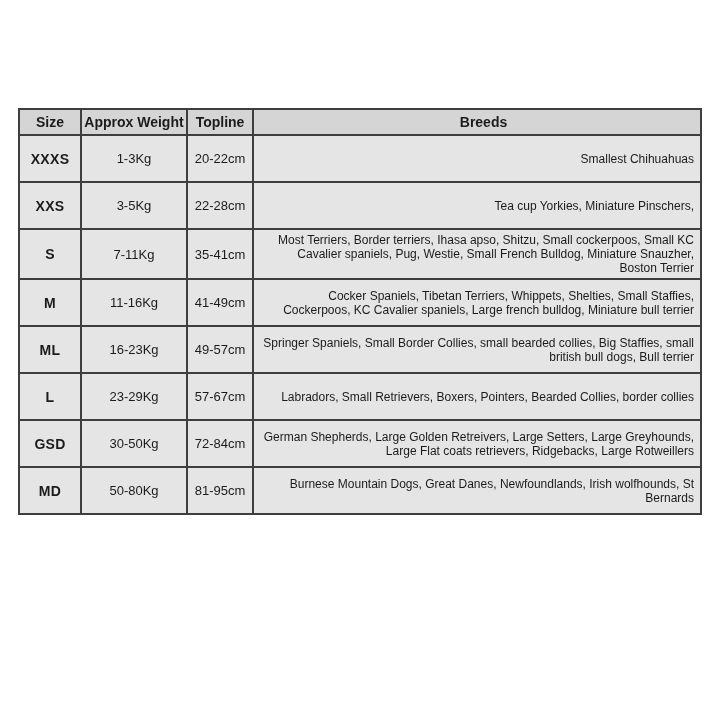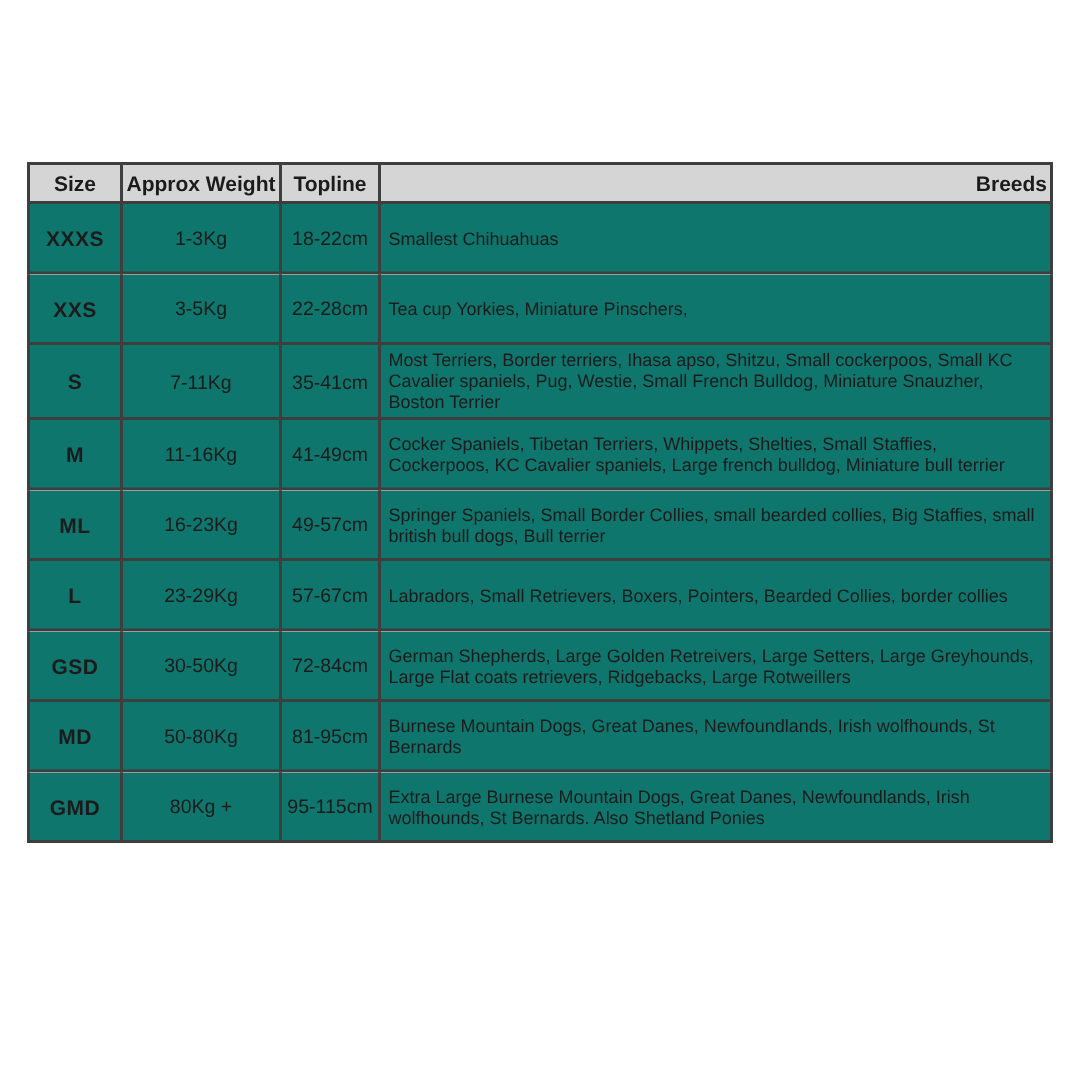--- a/index.html
+++ b/index.html
@@ -23,52 +23,52 @@
     border-radius: 31px;
   }
   table.size-chart {
     border-collapse: collapse;
     table-layout: fixed;
     width: 100%;
   }
   table.size-chart th,
   table.size-chart td {
     border: 2px solid #3e3e3e;
-    background: #0f766e;
+    background: #e5e5e5;
     vertical-align: middle;
     overflow: hidden;
   }
   table.size-chart th {
     background: #d5d5d5;
     font-size: 14px;
     font-weight: bold;
     height: 22px;
     text-align: center;
     padding: 1px 2px;
   }
   table.size-chart th.c-breeds {
-    text-align: right;
+    text-align: center;
     padding-left: 15px;
   }
   table.size-chart td {
     height: 39px;
   }
   td.c-size {
     text-align: center;
     font-weight: bold;
     font-size: 14px;
     letter-spacing: 0.3px;
   }
   td.c-weight,
   td.c-topline {
     text-align: center;
     font-size: 13px;
   }
   td.c-breeds {
-    text-align: left;
+    text-align: right;
     font-size: 12px;
     line-height: 14px;
     padding: 3px 6px 3px 5px;
   }
 </style>
 </head>
 <body>
 
 <div class="table-wrap">
   <table class="size-chart">
@@ -83,21 +83,21 @@
         <th class="c-size">Size</th>
         <th class="c-weight">Approx Weight</th>
         <th class="c-topline">Topline</th>
         <th class="c-breeds">Breeds</th>
       </tr>
     </thead>
     <tbody>
         <tr>
           <td class="c-size">XXXS</td>
           <td class="c-weight">1-3Kg</td>
-          <td class="c-topline">18-22cm</td>
+          <td class="c-topline">20-22cm</td>
           <td class="c-breeds">Smallest  Chihuahuas</td>
         </tr>
         <tr>
           <td class="c-size">XXS</td>
           <td class="c-weight">3-5Kg</td>
           <td class="c-topline">22-28cm</td>
           <td class="c-breeds">Tea cup Yorkies, Miniature Pinschers,</td>
         </tr>
         <tr>
           <td class="c-size">S</td>
@@ -128,21 +128,15 @@
           <td class="c-weight">30-50Kg</td>
           <td class="c-topline">72-84cm</td>
           <td class="c-breeds">German Shepherds, Large Golden Retreivers, Large Setters, Large Greyhounds, Large Flat coats retrievers, Ridgebacks, Large Rotweillers</td>
         </tr>
         <tr>
           <td class="c-size">MD</td>
           <td class="c-weight">50-80Kg</td>
           <td class="c-topline">81-95cm</td>
           <td class="c-breeds">Burnese Mountain Dogs, Great Danes, Newfoundlands, Irish wolfhounds, St Bernards</td>
         </tr>
-        <tr>
-          <td class="c-size">GMD</td>
-          <td class="c-weight">80Kg +</td>
-          <td class="c-topline">95-115cm</td>
-          <td class="c-breeds">Extra Large Burnese Mountain Dogs, Great Danes, Newfoundlands, Irish wolfhounds, St Bernards. Also Shetland Ponies</td>
-        </tr>
       </tbody>
   </table>
 </div>
 
 </body></html>

